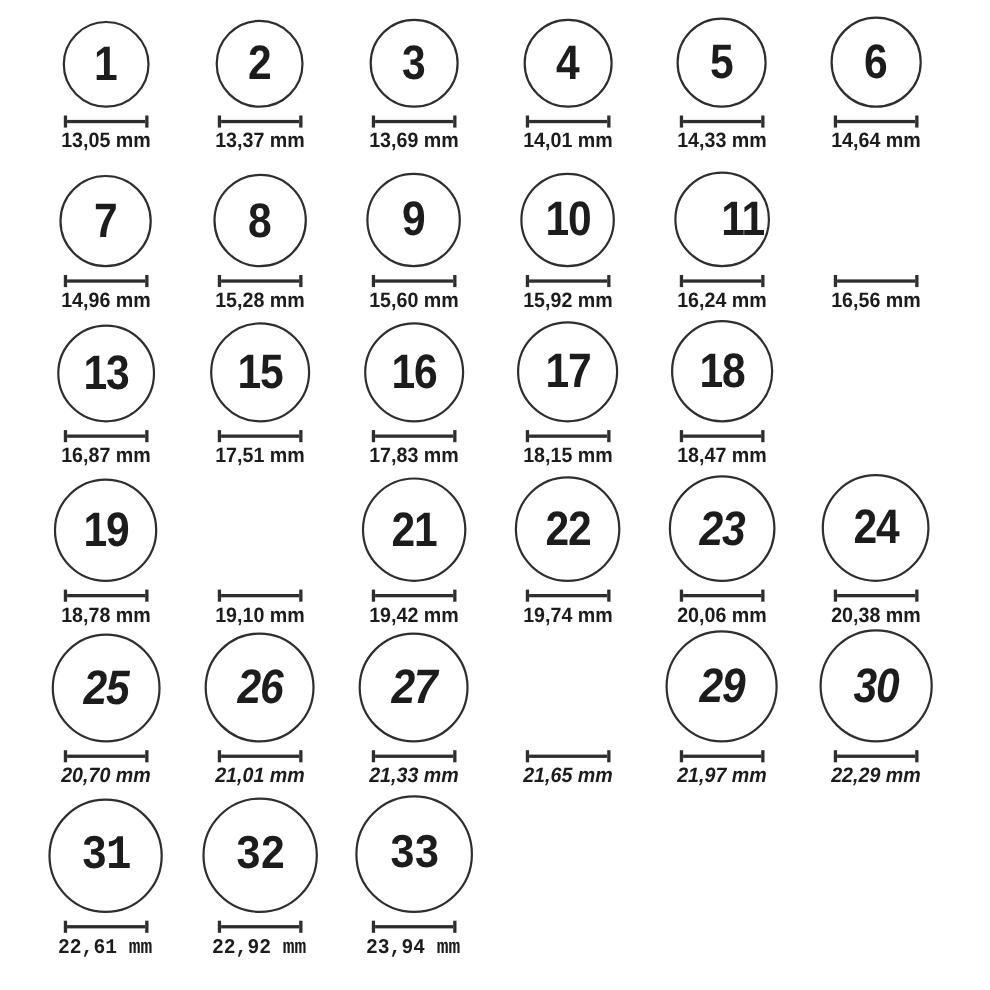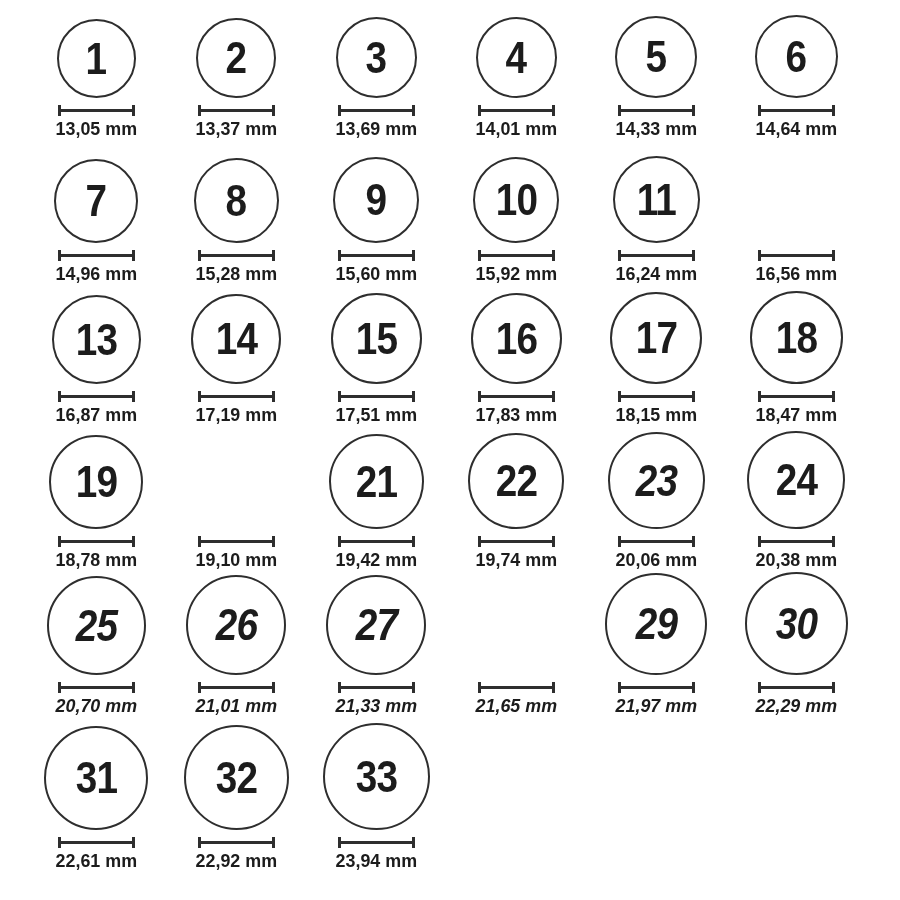--- a/index.html
+++ b/index.html
@@ -184,21 +184,21 @@
       <span class="num" style="color: rgb(28, 28, 28);">10</span>
     </div>
     <div class="measure">
       <span class="tick" style="background: rgb(46, 46, 46);"></span>
       <span class="bar" style="background: rgb(46, 46, 46);"></span>
       <span class="tick" style="background: rgb(46, 46, 46);"></span>
     </div>
     <div class="label" style="color: rgb(28, 28, 28);">15,92 mm</div>
   </div>
       <div class="cell">
-    <div class="circle" style="width: 87px; height: 87px; border-color: rgb(46, 46, 46);">
+    <div class="circle" style="width: 87px; height: 87px; border-color: rgb(46, 46, 46); justify-content: flex-end;">
       <span class="num" style="color: rgb(28, 28, 28);">11</span>
     </div>
     <div class="measure">
       <span class="tick" style="background: rgb(46, 46, 46);"></span>
       <span class="bar" style="background: rgb(46, 46, 46);"></span>
       <span class="tick" style="background: rgb(46, 46, 46);"></span>
     </div>
     <div class="label" style="color: rgb(28, 28, 28);">16,24 mm</div>
   </div>
       <div class="cell">
@@ -216,31 +216,20 @@
       <span class="num" style="color: rgb(28, 28, 28);">13</span>
     </div>
     <div class="measure">
       <span class="tick" style="background: rgb(46, 46, 46);"></span>
       <span class="bar" style="background: rgb(46, 46, 46);"></span>
       <span class="tick" style="background: rgb(46, 46, 46);"></span>
     </div>
     <div class="label" style="color: rgb(28, 28, 28);">16,87 mm</div>
   </div>
       <div class="cell">
-    <div class="circle" style="width: 90px; height: 90px; border-color: rgb(46, 46, 46);">
-      <span class="num" style="color: rgb(28, 28, 28);">14</span>
-    </div>
-    <div class="measure">
-      <span class="tick" style="background: rgb(46, 46, 46);"></span>
-      <span class="bar" style="background: rgb(46, 46, 46);"></span>
-      <span class="tick" style="background: rgb(46, 46, 46);"></span>
-    </div>
-    <div class="label" style="color: rgb(28, 28, 28);">17,19 mm</div>
-  </div>
-      <div class="cell">
     <div class="circle" style="width: 91px; height: 91px; border-color: rgb(46, 46, 46);">
       <span class="num" style="color: rgb(28, 28, 28);">15</span>
     </div>
     <div class="measure">
       <span class="tick" style="background: rgb(46, 46, 46);"></span>
       <span class="bar" style="background: rgb(46, 46, 46);"></span>
       <span class="tick" style="background: rgb(46, 46, 46);"></span>
     </div>
     <div class="label" style="color: rgb(28, 28, 28);">17,51 mm</div>
   </div>
@@ -401,21 +390,21 @@
       <span class="num" style="color: rgb(28, 28, 28);">30</span>
     </div>
     <div class="measure">
       <span class="tick" style="background: rgb(46, 46, 46);"></span>
       <span class="bar" style="background: rgb(46, 46, 46);"></span>
       <span class="tick" style="background: rgb(46, 46, 46);"></span>
     </div>
     <div class="label" style="color: rgb(28, 28, 28);">22,29 mm</div>
   </div>
     </div>
-    <div class="row last" style="height: 178px;">
+    <div class="row last" style="height: 178px; font-family: Liberation Mono, monospace;">
       <div class="cell">
     <div class="circle" style="width: 104px; height: 104px; border-color: rgb(46, 46, 46);">
       <span class="num" style="color: rgb(28, 28, 28);">31</span>
     </div>
     <div class="measure">
       <span class="tick" style="background: rgb(46, 46, 46);"></span>
       <span class="bar" style="background: rgb(46, 46, 46);"></span>
       <span class="tick" style="background: rgb(46, 46, 46);"></span>
     </div>
     <div class="label" style="color: rgb(28, 28, 28);">22,61 mm</div>

